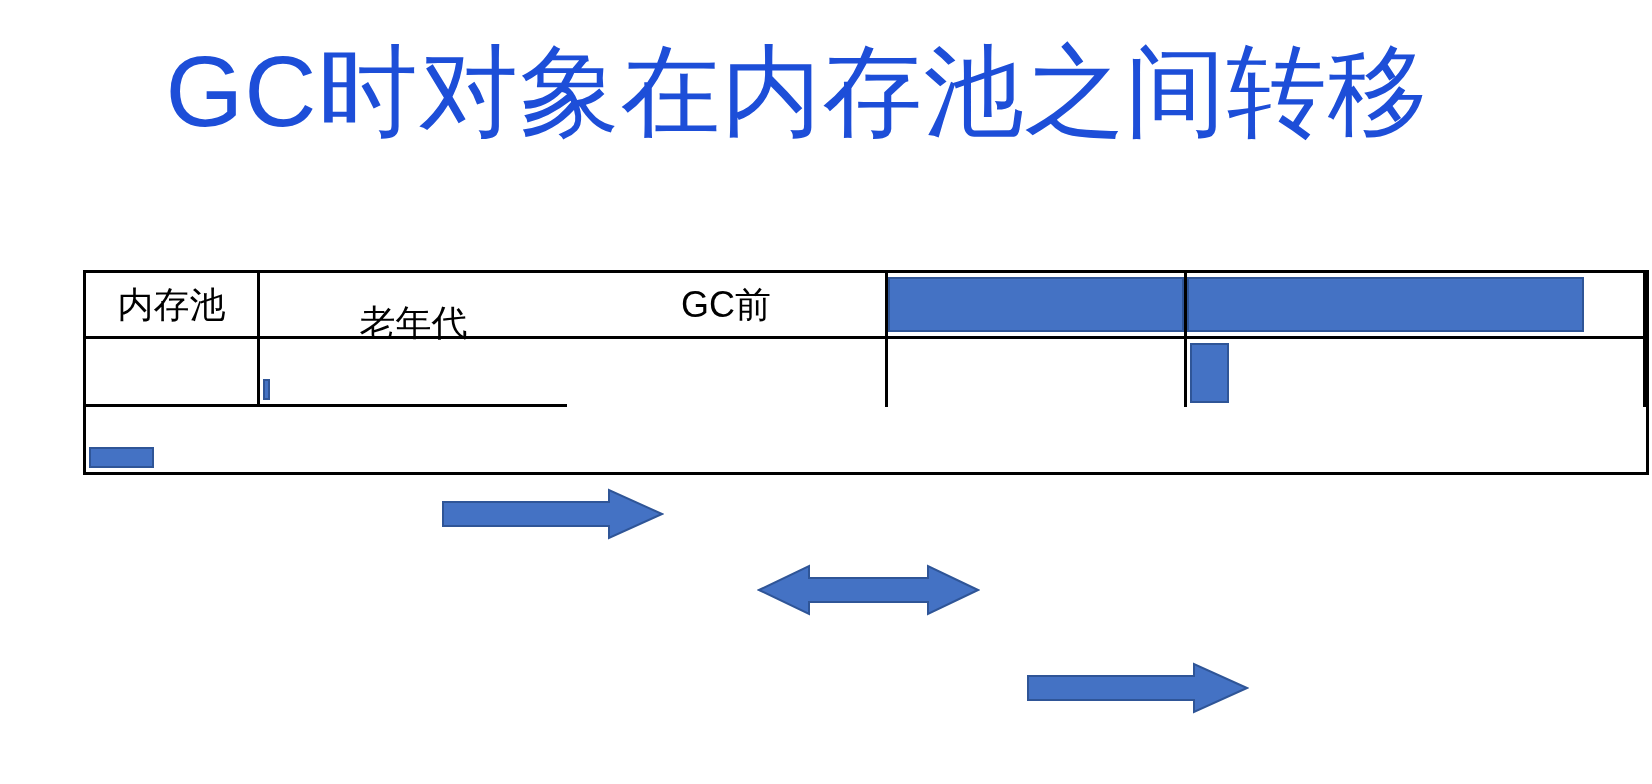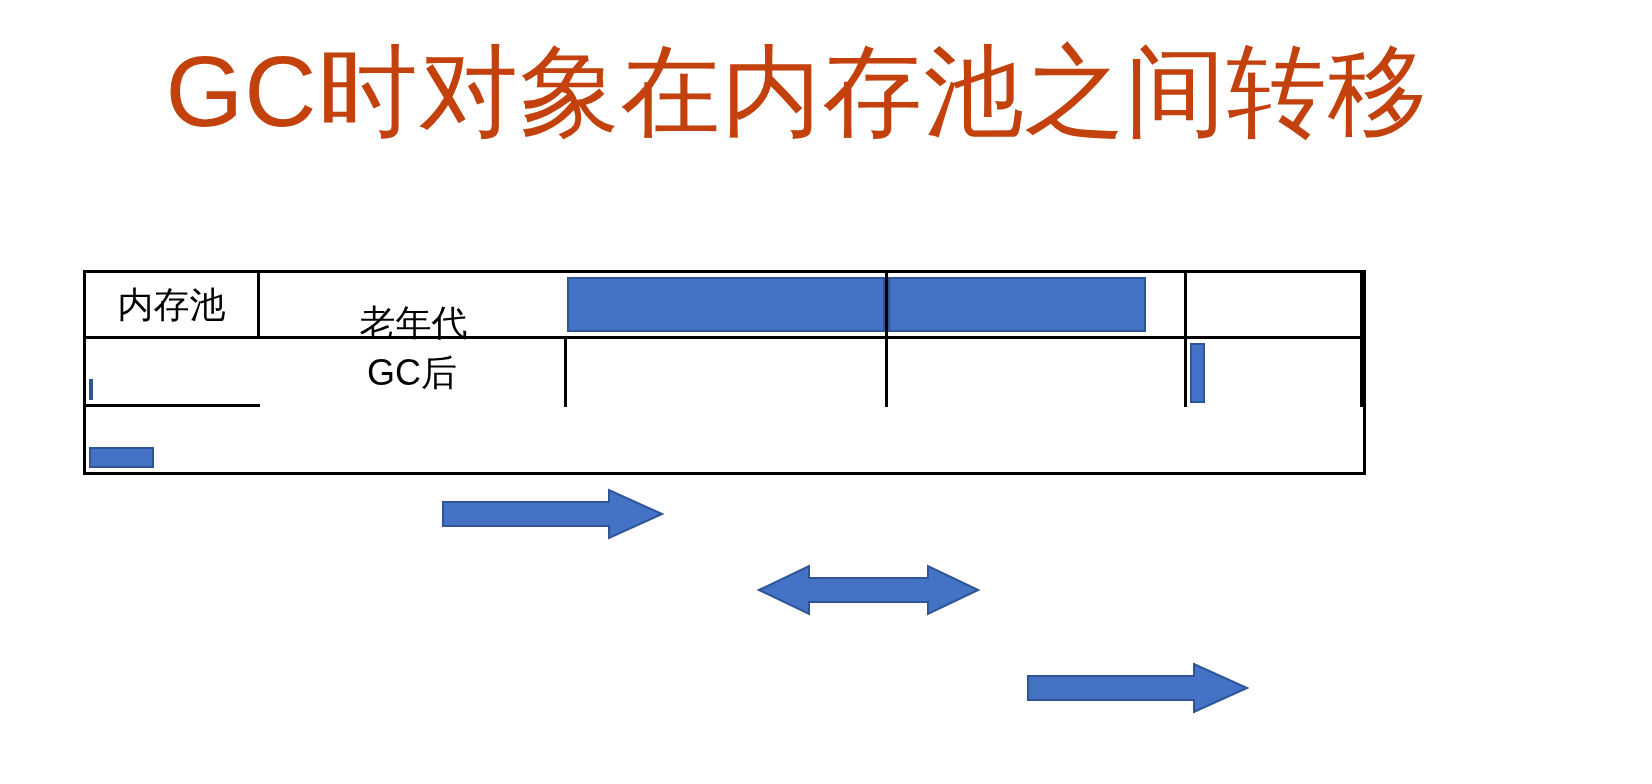--- a/index.html
+++ b/index.html
@@ -25,21 +25,21 @@
     text-align: center;
     font-size: 100px;
     font-weight: 300;
     letter-spacing: 1px;
     white-space: nowrap;
   }
 
   .pool-table {
     position: absolute;
     left: 83px; top: 270px;
-    width: 1283px; height: 205px;
+    width: 1566px; height: 205px;
     box-sizing: border-box;
     border: 3px solid var(--table-border);
     display: grid;
     grid-template-columns: 174px 307px 321px 299px 1fr;
     grid-template-rows: 66px 68px 1fr;
     background: #ffffff;
   }
   .cell {
     box-sizing: border-box;
     border-right: 3px solid var(--table-border);
@@ -71,41 +71,41 @@
     stroke-width: 2;
     stroke-linejoin: miter;
   }
   .arrow-1 { left: 442px; top: 488px; width: 222px; height: 52px; }
   .arrow-2 { left: 757px; top: 562px; width: 223px; height: 56px; }
   .arrow-3 { left: 1027px; top: 662px; width: 222px; height: 52px; }
 </style>
 </head>
 <body style="background: rgb(255, 255, 255);">
 
-<h1 class="title" style="color: #c2410c;">GC时对象在内存池之间转移</h1>
+<h1 class="title" style="color: #1d4ed8;">GC时对象在内存池之间转移</h1>
 
 <div class="pool-table">
 
   <div class="cell">内存池</div>
   <div class="cell last-col">老年代</div>
 
+  <div class="cell">GC前</div>
   <div class="cell">
     <div class="bar flush" style="width: 100%;"></div>
   </div>
   <div class="cell">
     <div class="bar flush" style="width: 87%;"></div>
   </div>
   <div class="cell">
     
   </div>
   <div class="cell last-col">
     <div class="bar" style="width: 2.4%;"></div>
   </div>
 
-  <div class="cell last-row">GC后</div>
   <div class="cell last-row">
     
   </div>
   <div class="cell last-row">
     
   </div>
   <div class="cell last-row">
     <div class="bar" style="width: 8.5%;"></div>
   </div>
   <div class="cell last-row last-col">

